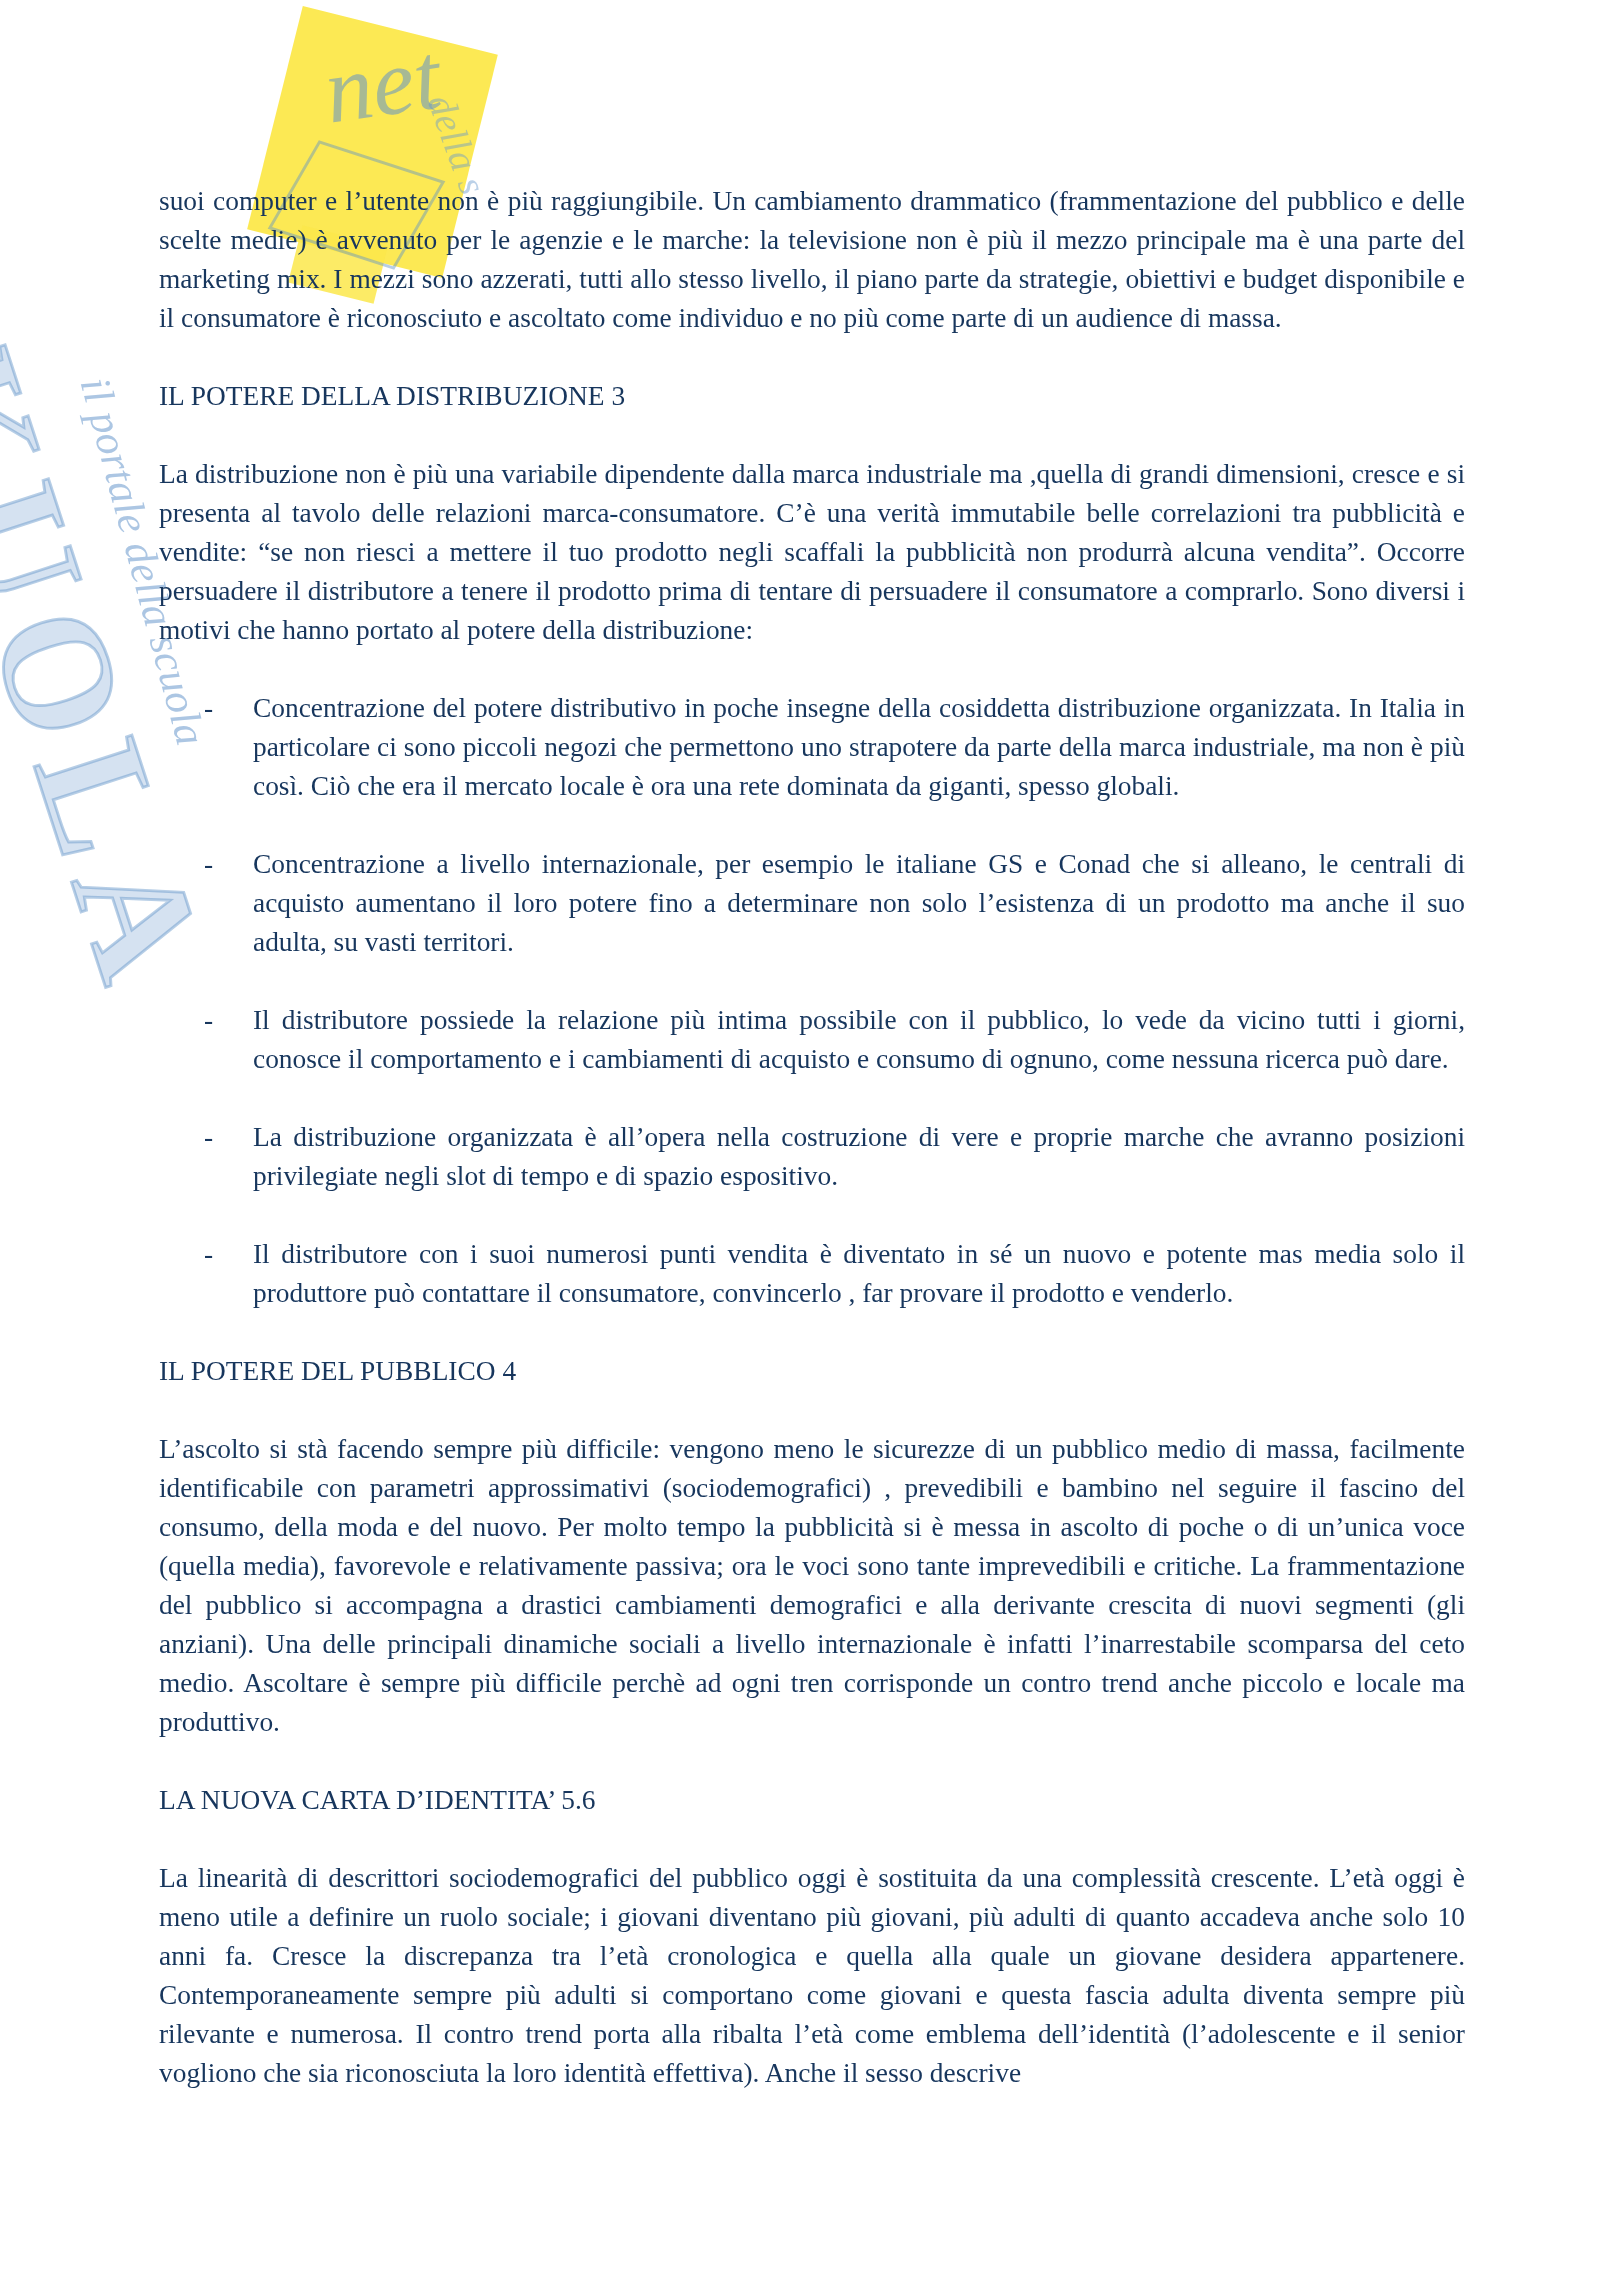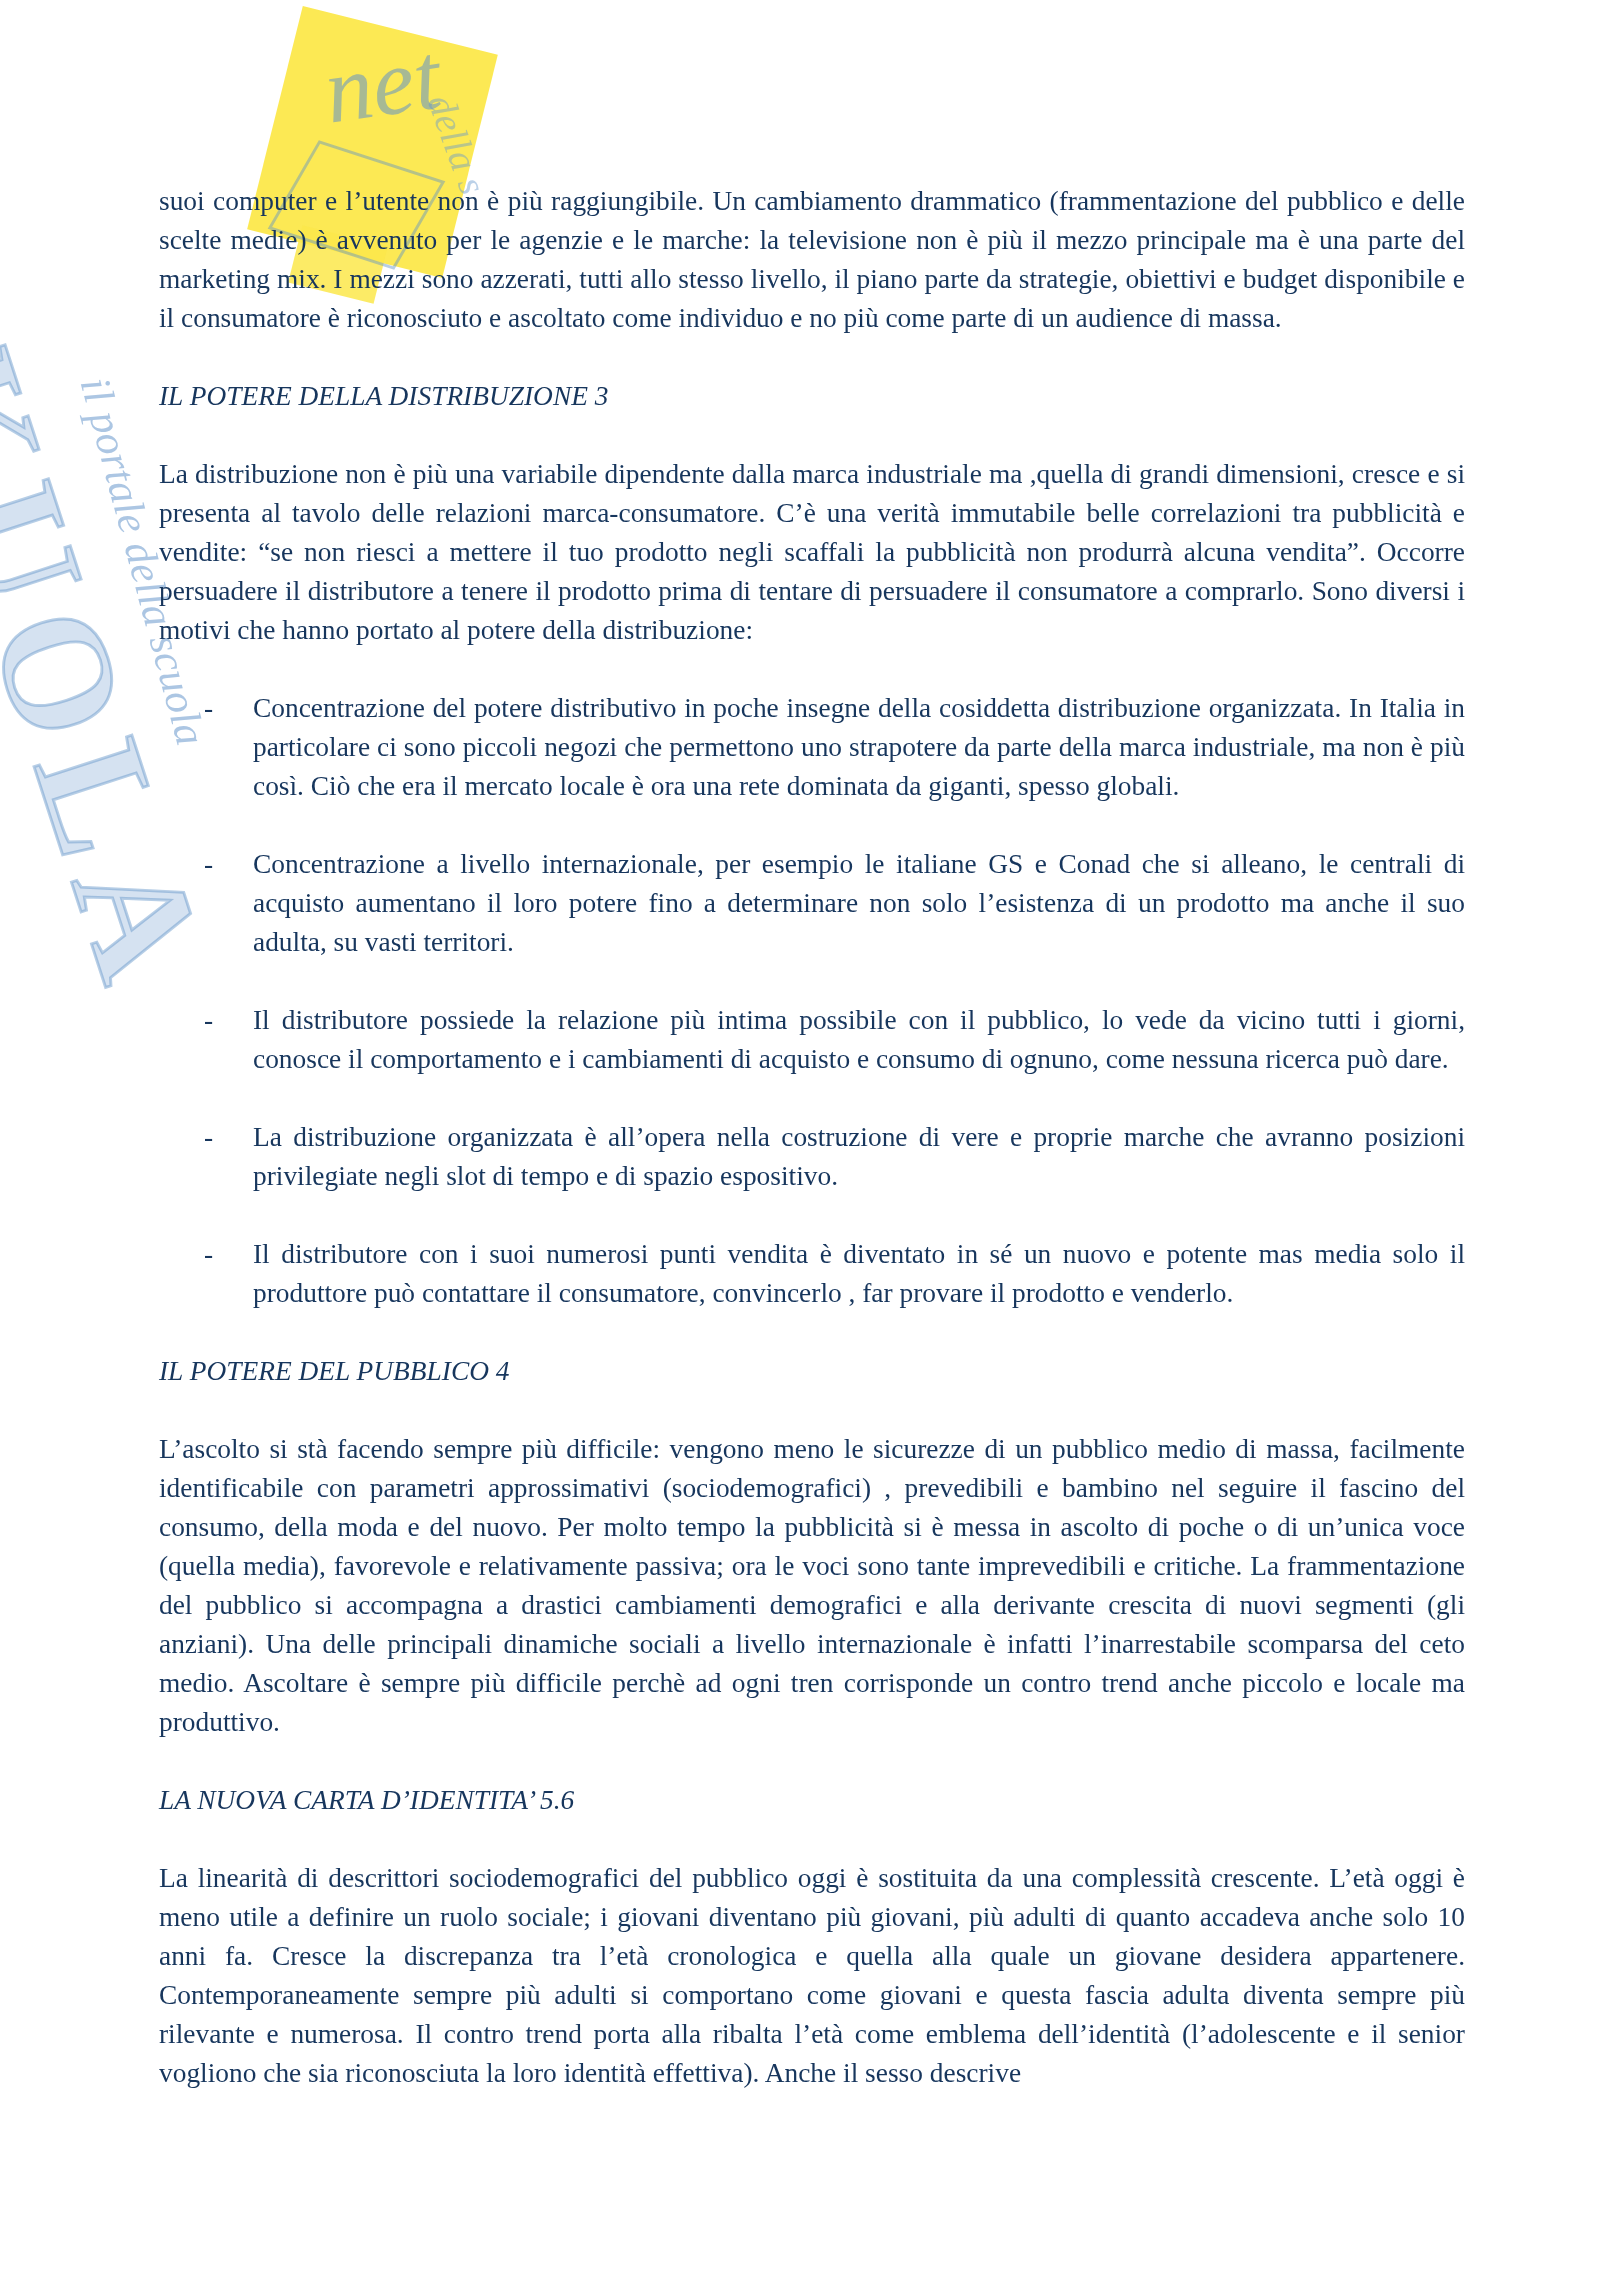--- a/index.html
+++ b/index.html
@@ -108,21 +108,20 @@
     text-align: justify;
   }
   .content p.para {
     margin: 0 0 39px 0;
   }
   .content h2.heading {
     margin: 39px 0 39px 0;
     font-size: 27.4px;
     line-height: 39px;
     font-weight: normal;
-    font-style: italic;
     text-align: left;
   }
   ul.bullets {
     list-style: none;
     margin: 0 0 39px 0;
     padding: 0 0 0 45px;
   }
   ul.bullets li {
     display: flex;
     margin: 0 0 39px 0;

